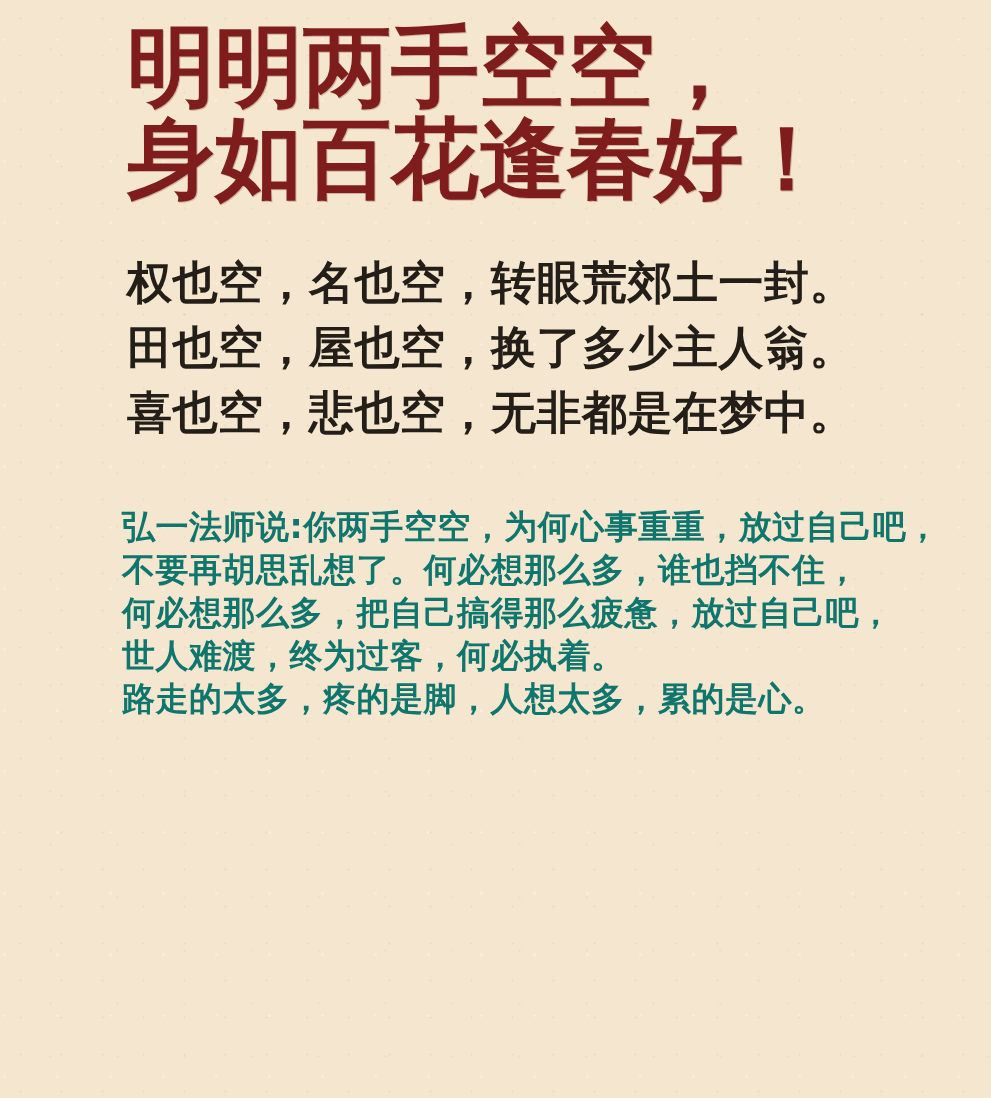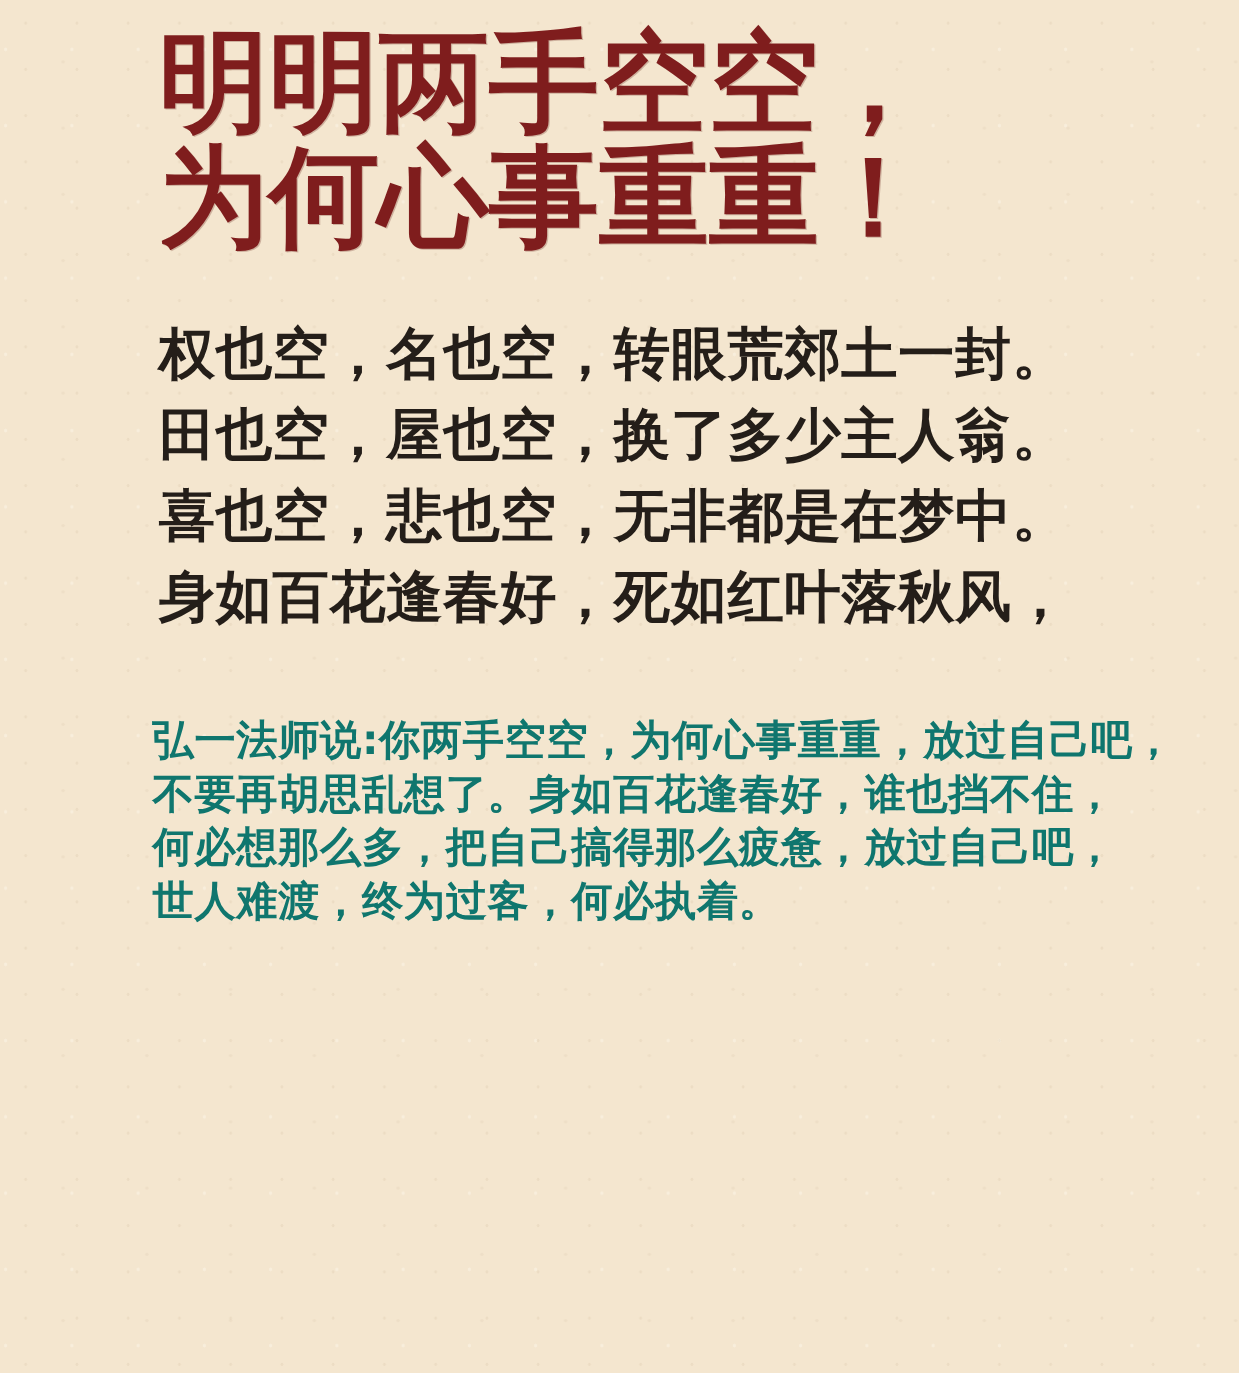--- a/index.html
+++ b/index.html
@@ -62,30 +62,30 @@
     white-space: nowrap;
   }
 </style>
 </head>
 <body>
 
 <div class="poster">
 
   <h1 class="title">
     <div>明明两手空空，</div>
-    <div>为何心事重重！</div>
+    <div>身如百花逢春好！</div>
   </h1>
 
   <div class="poem">
     <div class="poem-line">权也空，名也空，转眼荒郊土一封。</div>
     <div class="poem-line">田也空，屋也空，换了多少主人翁。</div>
     <div class="poem-line">喜也空，悲也空，无非都是在梦中。</div>
-    <div class="poem-line">身如百花逢春好，死如红叶落秋风，</div>
   </div>
 
   <div class="commentary">
     <div class="commentary-line">弘一法师说:你两手空空，为何心事重重，放过自己吧，</div>
-    <div class="commentary-line">不要再胡思乱想了。身如百花逢春好，谁也挡不住，</div>
+    <div class="commentary-line">不要再胡思乱想了。何必想那么多，谁也挡不住，</div>
     <div class="commentary-line">何必想那么多，把自己搞得那么疲惫，放过自己吧，</div>
     <div class="commentary-line">世人难渡，终为过客，何必执着。</div>
+    <div class="commentary-line">路走的太多，疼的是脚，人想太多，累的是心。</div>
   </div>
 
 </div>
 
 </body></html>

